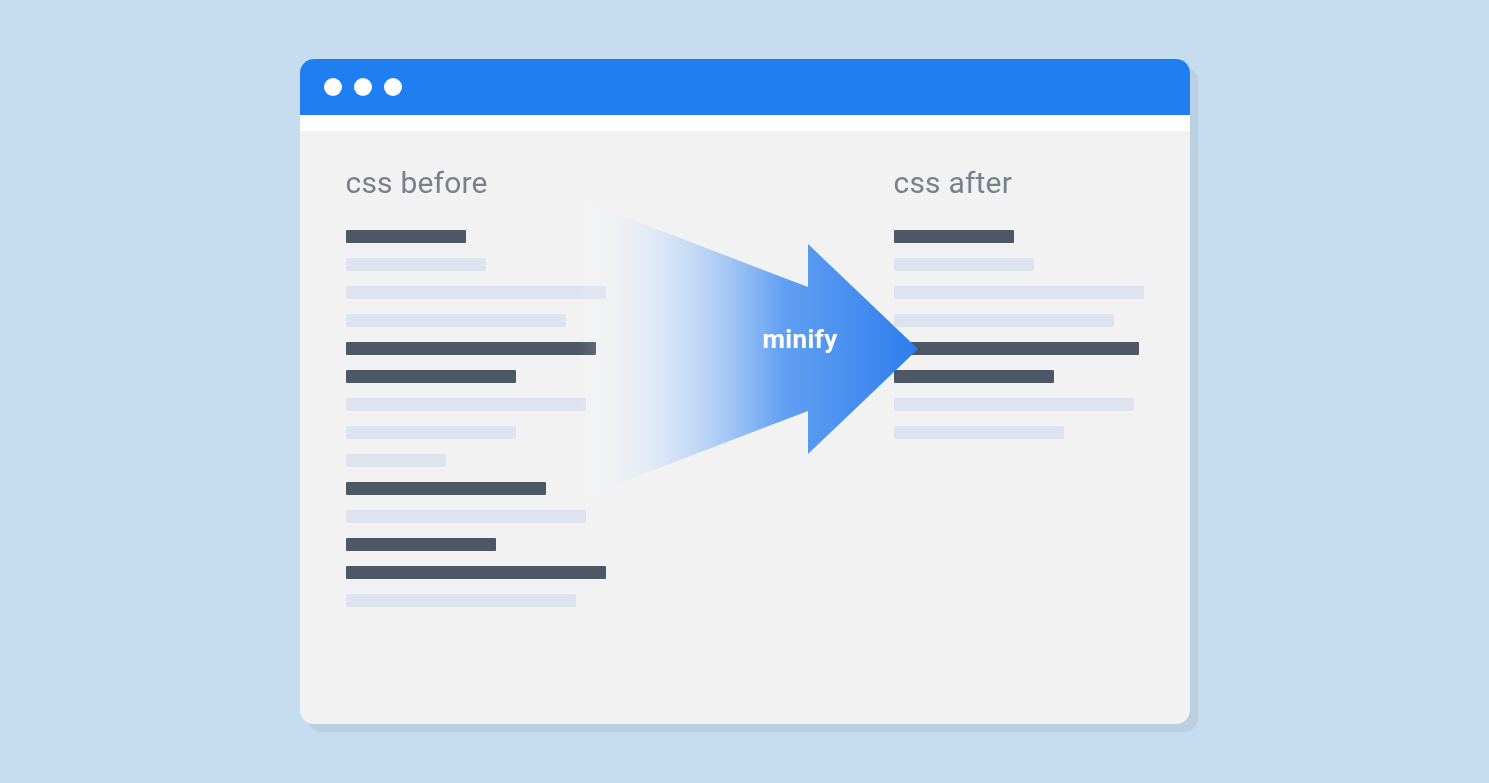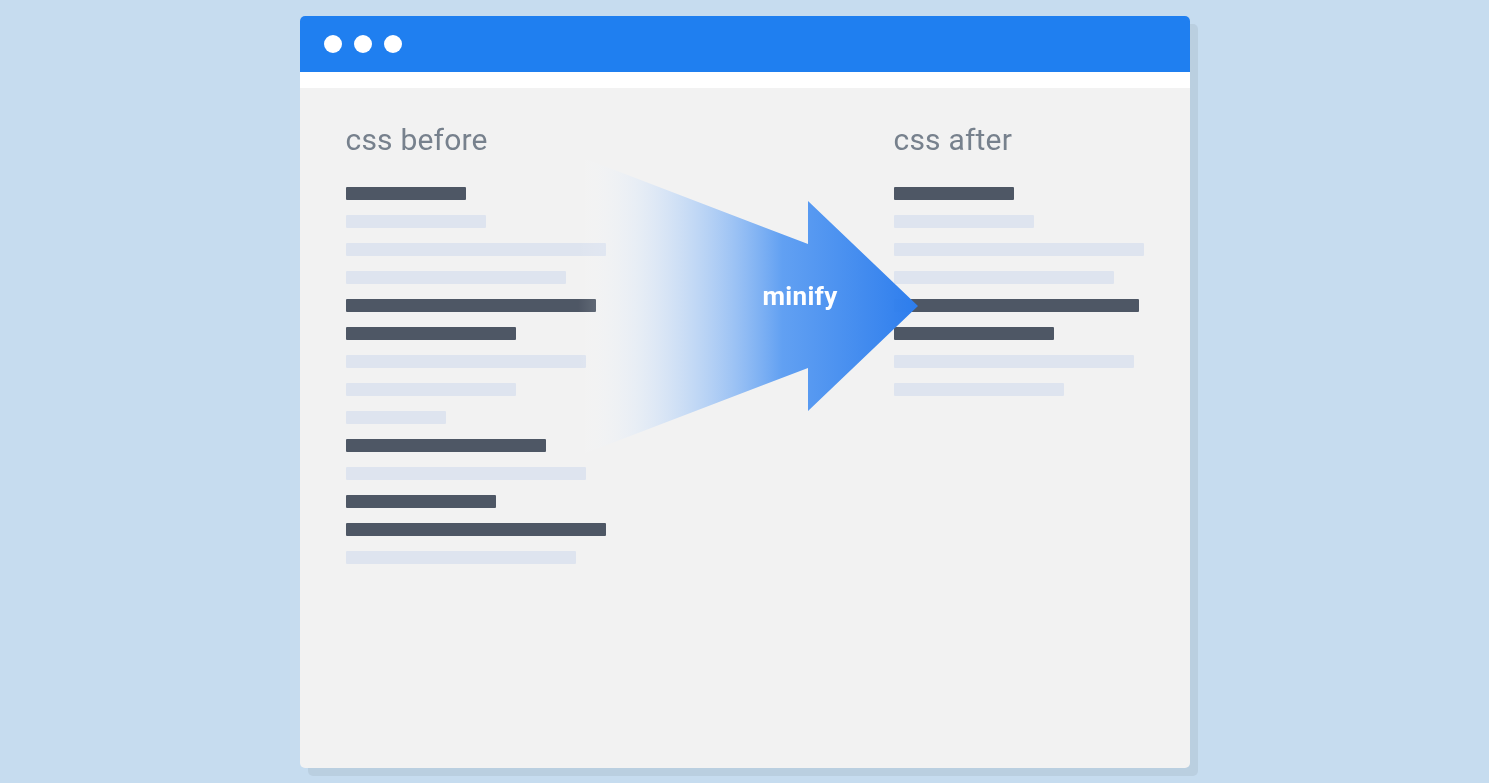--- a/index.html
+++ b/index.html
@@ -8,23 +8,23 @@
     height: 783px;
     background: #c6dcef;
     font-family: -apple-system, BlinkMacSystemFont, "Segoe UI", Roboto, Helvetica, Arial, sans-serif;
     display: flex;
     align-items: center;
     justify-content: center;
     overflow: hidden;
   }
   .window {
     width: 890px;
-    height: 752px;
+    height: 665px;
     background: #f2f2f2;
-    border-radius: 5px;
+    border-radius: 14px;
     position: relative;
     box-shadow: 8px 8px 0 rgba(0,0,0,0.06);
     overflow: hidden;
   }
   .title-bar {
     height: 56px;
     background: #1f7ff0;
     display: flex;
     align-items: center;
     padding-left: 24px;

